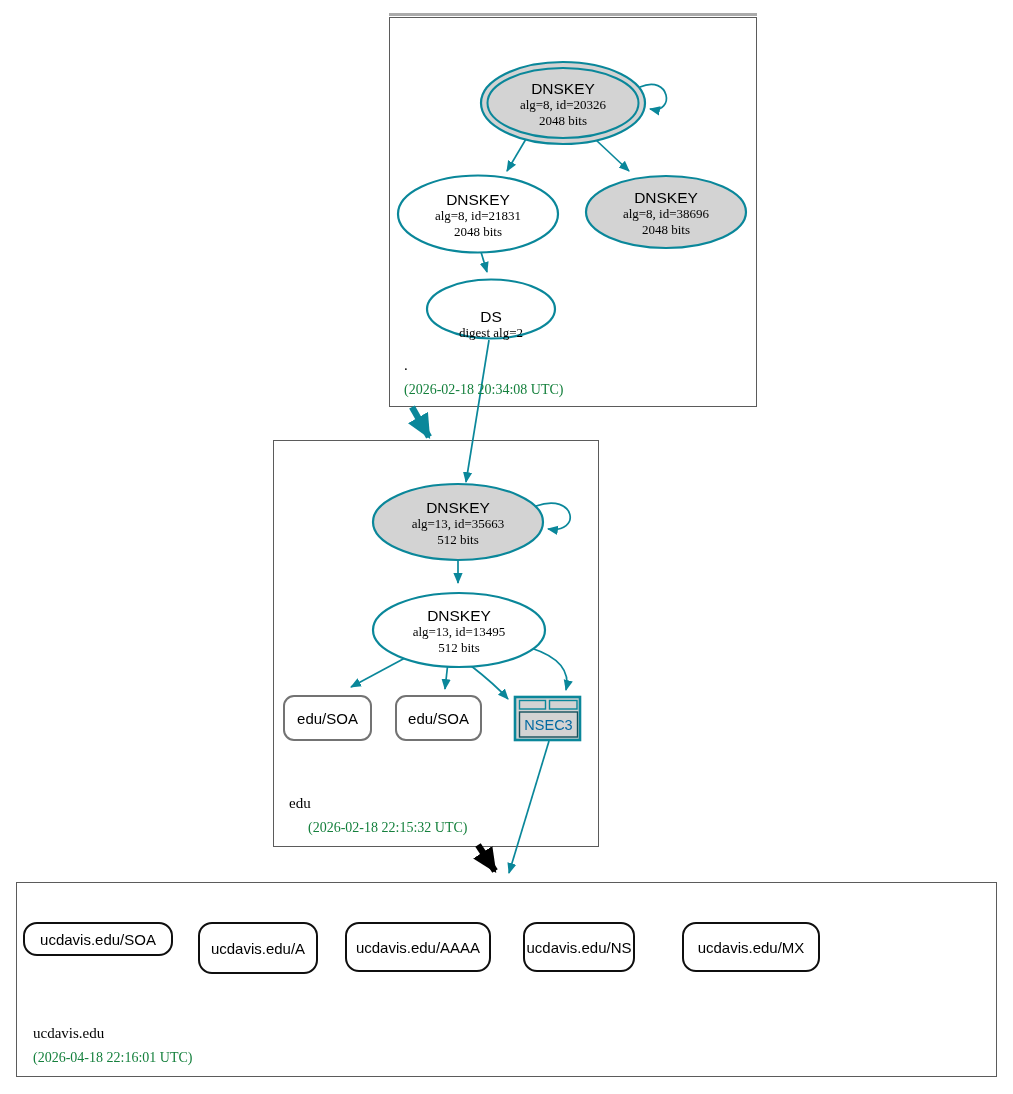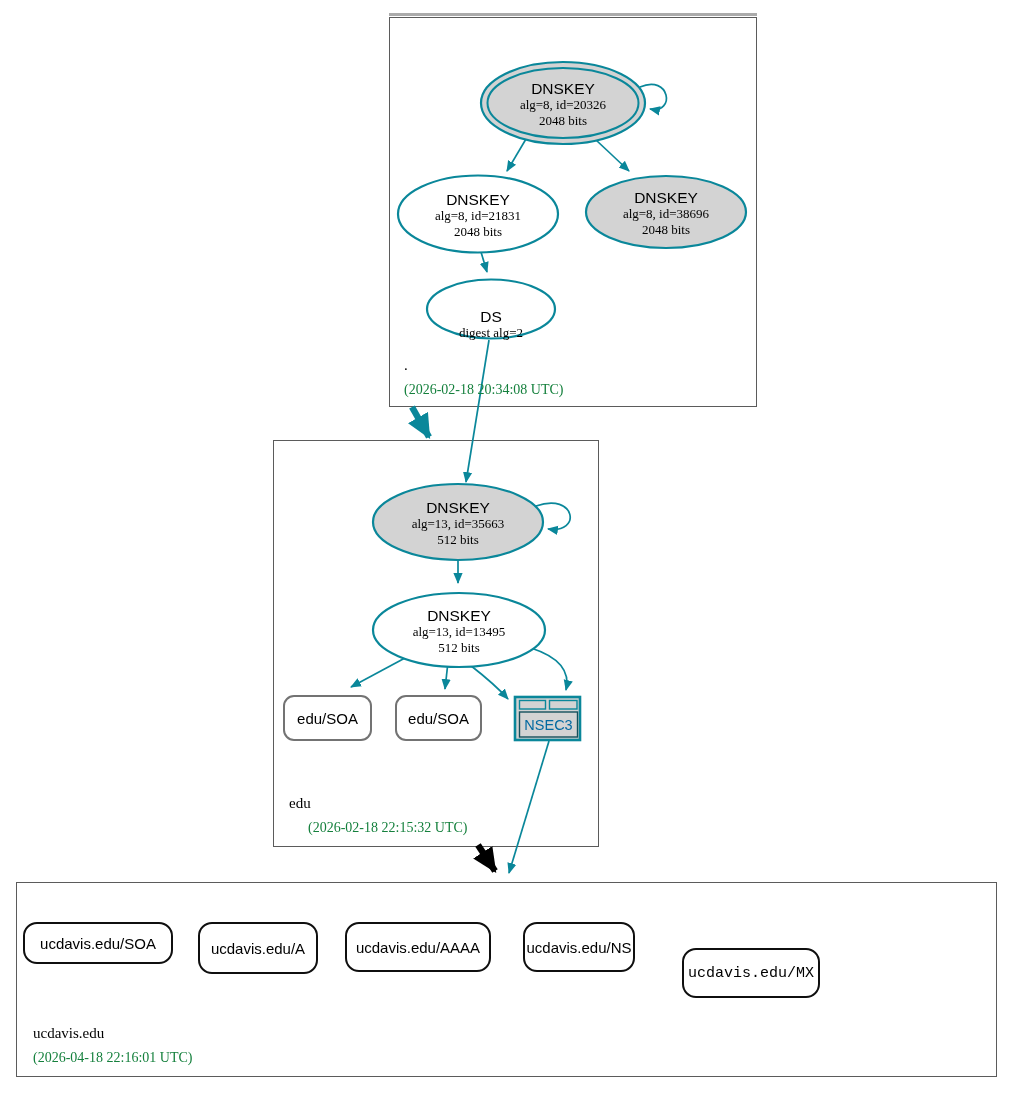--- a/index.html
+++ b/index.html
@@ -111,32 +111,32 @@
     <span>edu/SOA</span>
   </div>
   <div class="rrset teal" style="left:395px;top:695px;width:87px;height:46px;">
     <span>edu/SOA</span>
   </div>
   <div class="nsec3-label" style="left:519px;top:712px;width:59px;height:25px;">NSEC3</div>
 
   <div class="zone-label" style="left:289px;top:795px;">edu</div>
   <div class="zone-ts" style="left:289px;top:820px;margin-left:19px;">(2026-02-18 22:15:32 UTC)</div>
 
-  <div class="rrset black" style="left:23px;top:922px;width:150px;height:42px;">
+  <div class="rrset black" style="left:23px;top:922px;width:150px;height:34px;">
     <span>ucdavis.edu/SOA</span>
   </div>
   <div class="rrset black" style="left:198px;top:922px;width:120px;height:52px;">
     <span>ucdavis.edu/A</span>
   </div>
   <div class="rrset black" style="left:345px;top:922px;width:146px;height:50px;">
     <span>ucdavis.edu/AAAA</span>
   </div>
   <div class="rrset black" style="left:523px;top:922px;width:112px;height:50px;">
     <span>ucdavis.edu/NS</span>
   </div>
-  <div class="rrset black" style="left:682px;top:948px;width:138px;height:50px;font-family:Liberation Mono, monospace;">
+  <div class="rrset black" style="left:682px;top:922px;width:138px;height:50px;">
     <span>ucdavis.edu/MX</span>
   </div>
 
   <div class="zone-label" style="left:33px;top:1025px;">ucdavis.edu</div>
   <div class="zone-ts" style="left:33px;top:1050px;">(2026-04-18 22:16:01 UTC)</div>
 
 </div>
 
 </body></html>

